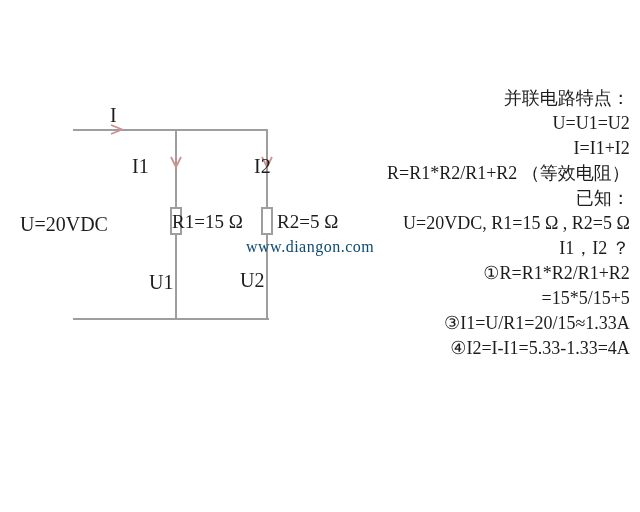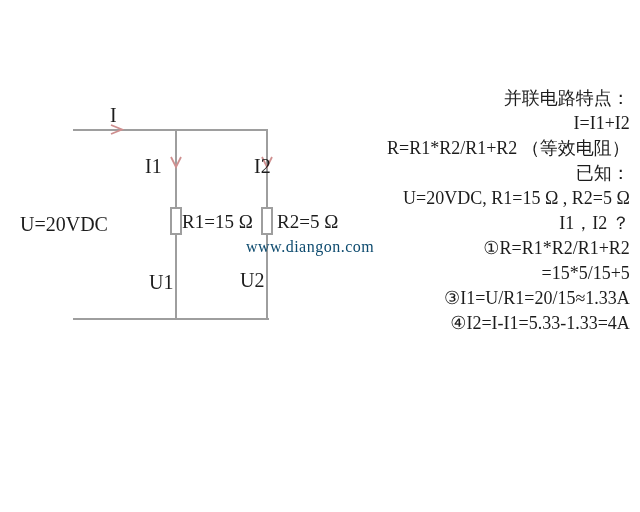--- a/index.html
+++ b/index.html
@@ -57,32 +57,33 @@
       </svg>
     </span>
     <span class="arrow" style="left:261px; top:155px;">
       <svg width="12" height="14" viewBox="0 0 12 14">
         <polyline points="1,2 6,12 11,2" fill="none" stroke="#cf8f8f" stroke-width="1.8"></polyline>
       </svg>
     </span>
 
     <span class="lbl lbl-lg" style="left:20px; top:213px;">U=20VDC</span>
     <span class="lbl lbl-lg" style="left:110px; top:104px;">I</span>
-    <span class="lbl lbl-lg" style="left:145px; top:155px;text-align:center;">I1</span>
+    <span class="lbl lbl-lg" style="left:132px; top:155px;text-align:center;">I1</span>
     <span class="lbl lbl-lg" style="left:241px; top:155px;margin-left:13px;">I2</span>
-    <span class="lbl" style="left:182px; top:212px;">R1=15 Ω</span>
+    <span class="lbl" style="left:172px; top:212px;">R1=15 Ω</span>
     <span class="lbl" style="left:277px; top:212px;text-align:right;">R2=5 Ω</span>
     <span class="lbl lbl-lg" style="left:149px; top:271px;">U1</span>
     <span class="lbl lbl-lg" style="left:240px; top:269px;">U2</span>
   </div>
 
   <span class="watermark">www.diangon.com</span>
 
   <div class="panel">
     <div class="line">并联电路特点：</div>
+    <div class="line">U=U1=U2</div>
     <div class="line">I=I1+I2</div>
     <div class="line">R=R1*R2/R1+R2 （等效电阻）</div>
     <div class="line">已知：</div>
     <div class="line">U=20VDC, R1=15 Ω , R2=5 Ω</div>
     <div class="line">I1，I2 ？</div>
     <div class="line">①R=R1*R2/R1+R2</div>
     <div class="line indent">=15*5/15+5</div>
     <div class="line">③I1=U/R1=20/15≈1.33A</div>
     <div class="line">④I2=I-I1=5.33-1.33=4A</div>
   </div>

